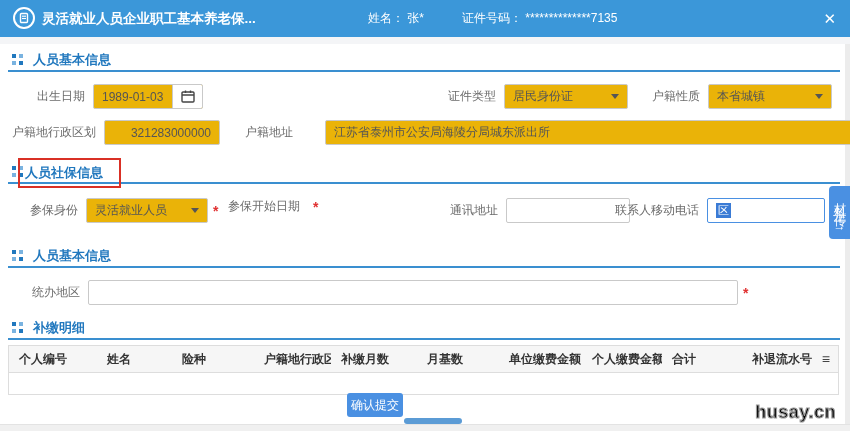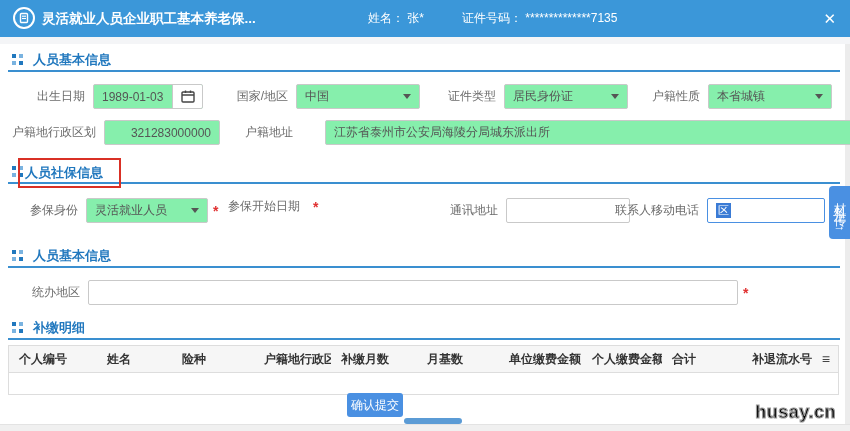--- a/index.html
+++ b/index.html
@@ -28,21 +28,21 @@
   .grid-icon i:nth-child(2){ right:0; top:0; background:#7ab3e0; }
   .grid-icon i:nth-child(3){ left:0; bottom:0; background:#7ab3e0; }
   .grid-icon i:nth-child(4){ right:0; bottom:0; }
   .section-title { position:absolute; left:25px; top:1px; color:#2178be; font-size:13px; font-weight:bold; white-space:nowrap; }
   .red-frame { position:absolute; left:10px; top:-4px; padding:3px 16px 4px 5px; border:2px solid #d93025; }
   .red-frame .section-title { position:static; }
 
   
   .field { position:absolute; display:flex; align-items:center; }
   .field .lbl { font-size:12px; color:#6b6b6b; text-align:right; margin-right:8px; white-space:nowrap; }
-  .ctl { height:25px; border:1px solid #c9c9c9; border-radius:2px; background:#86efac; font-size:12px; color:#555; display:flex; align-items:center; padding:0 8px; overflow:hidden; white-space:nowrap; }
+  .ctl { height:25px; border:1px solid #c9c9c9; border-radius:2px; background:#eab308; font-size:12px; color:#555; display:flex; align-items:center; padding:0 8px; overflow:hidden; white-space:nowrap; }
   .ctl.white { background:#fff; }
   .ctl.focused { border:1px solid #4a90e2; background:#fff; }
   .select .caret { margin-left:auto; width:0; height:0; border-left:4px solid transparent; border-right:4px solid transparent; border-top:5px solid #555; }
   .datectl { padding:0; }
   .datectl .dval { flex:1; padding:0 8px; }
   .datectl .calbox { width:30px; height:100%; background:#fff; border-left:1px solid #c9c9c9; display:flex; align-items:center; justify-content:center; }
   .req { color:#e03131; font-size:14px; font-weight:bold; margin-left:5px; }
   .sel-block { background:#3a7bd5; color:#fff; font-size:11px; padding:0 2px; line-height:15px; }
 
   
@@ -126,27 +126,20 @@
         <svg width="14" height="13" viewBox="0 0 14 13">
             <rect x="1" y="2" width="12" height="10" rx="1" fill="none" stroke="#444" stroke-width="1.4"></rect>
             <line x1="1" y1="5" x2="13" y2="5" stroke="#444" stroke-width="1.4"></line>
             <line x1="4.5" y1="0.5" x2="4.5" y2="3" stroke="#444" stroke-width="1.4"></line>
             <line x1="9.5" y1="0.5" x2="9.5" y2="3" stroke="#444" stroke-width="1.4"></line>
           </svg>
       </span>
     </div>
   </div>
 
-  <div class="field" id="f-country">
-    <span class="lbl">国家/地区</span>
-    <div class="ctl select">
-      <span>中国</span>
-      <span class="caret"></span>
-    </div>
-  </div>
 
   <div class="field" id="f-cert">
     <span class="lbl">证件类型</span>
     <div class="ctl select">
       <span>居民身份证</span>
       <span class="caret"></span>
     </div>
   </div>
 
   <div class="field" id="f-hukou">

